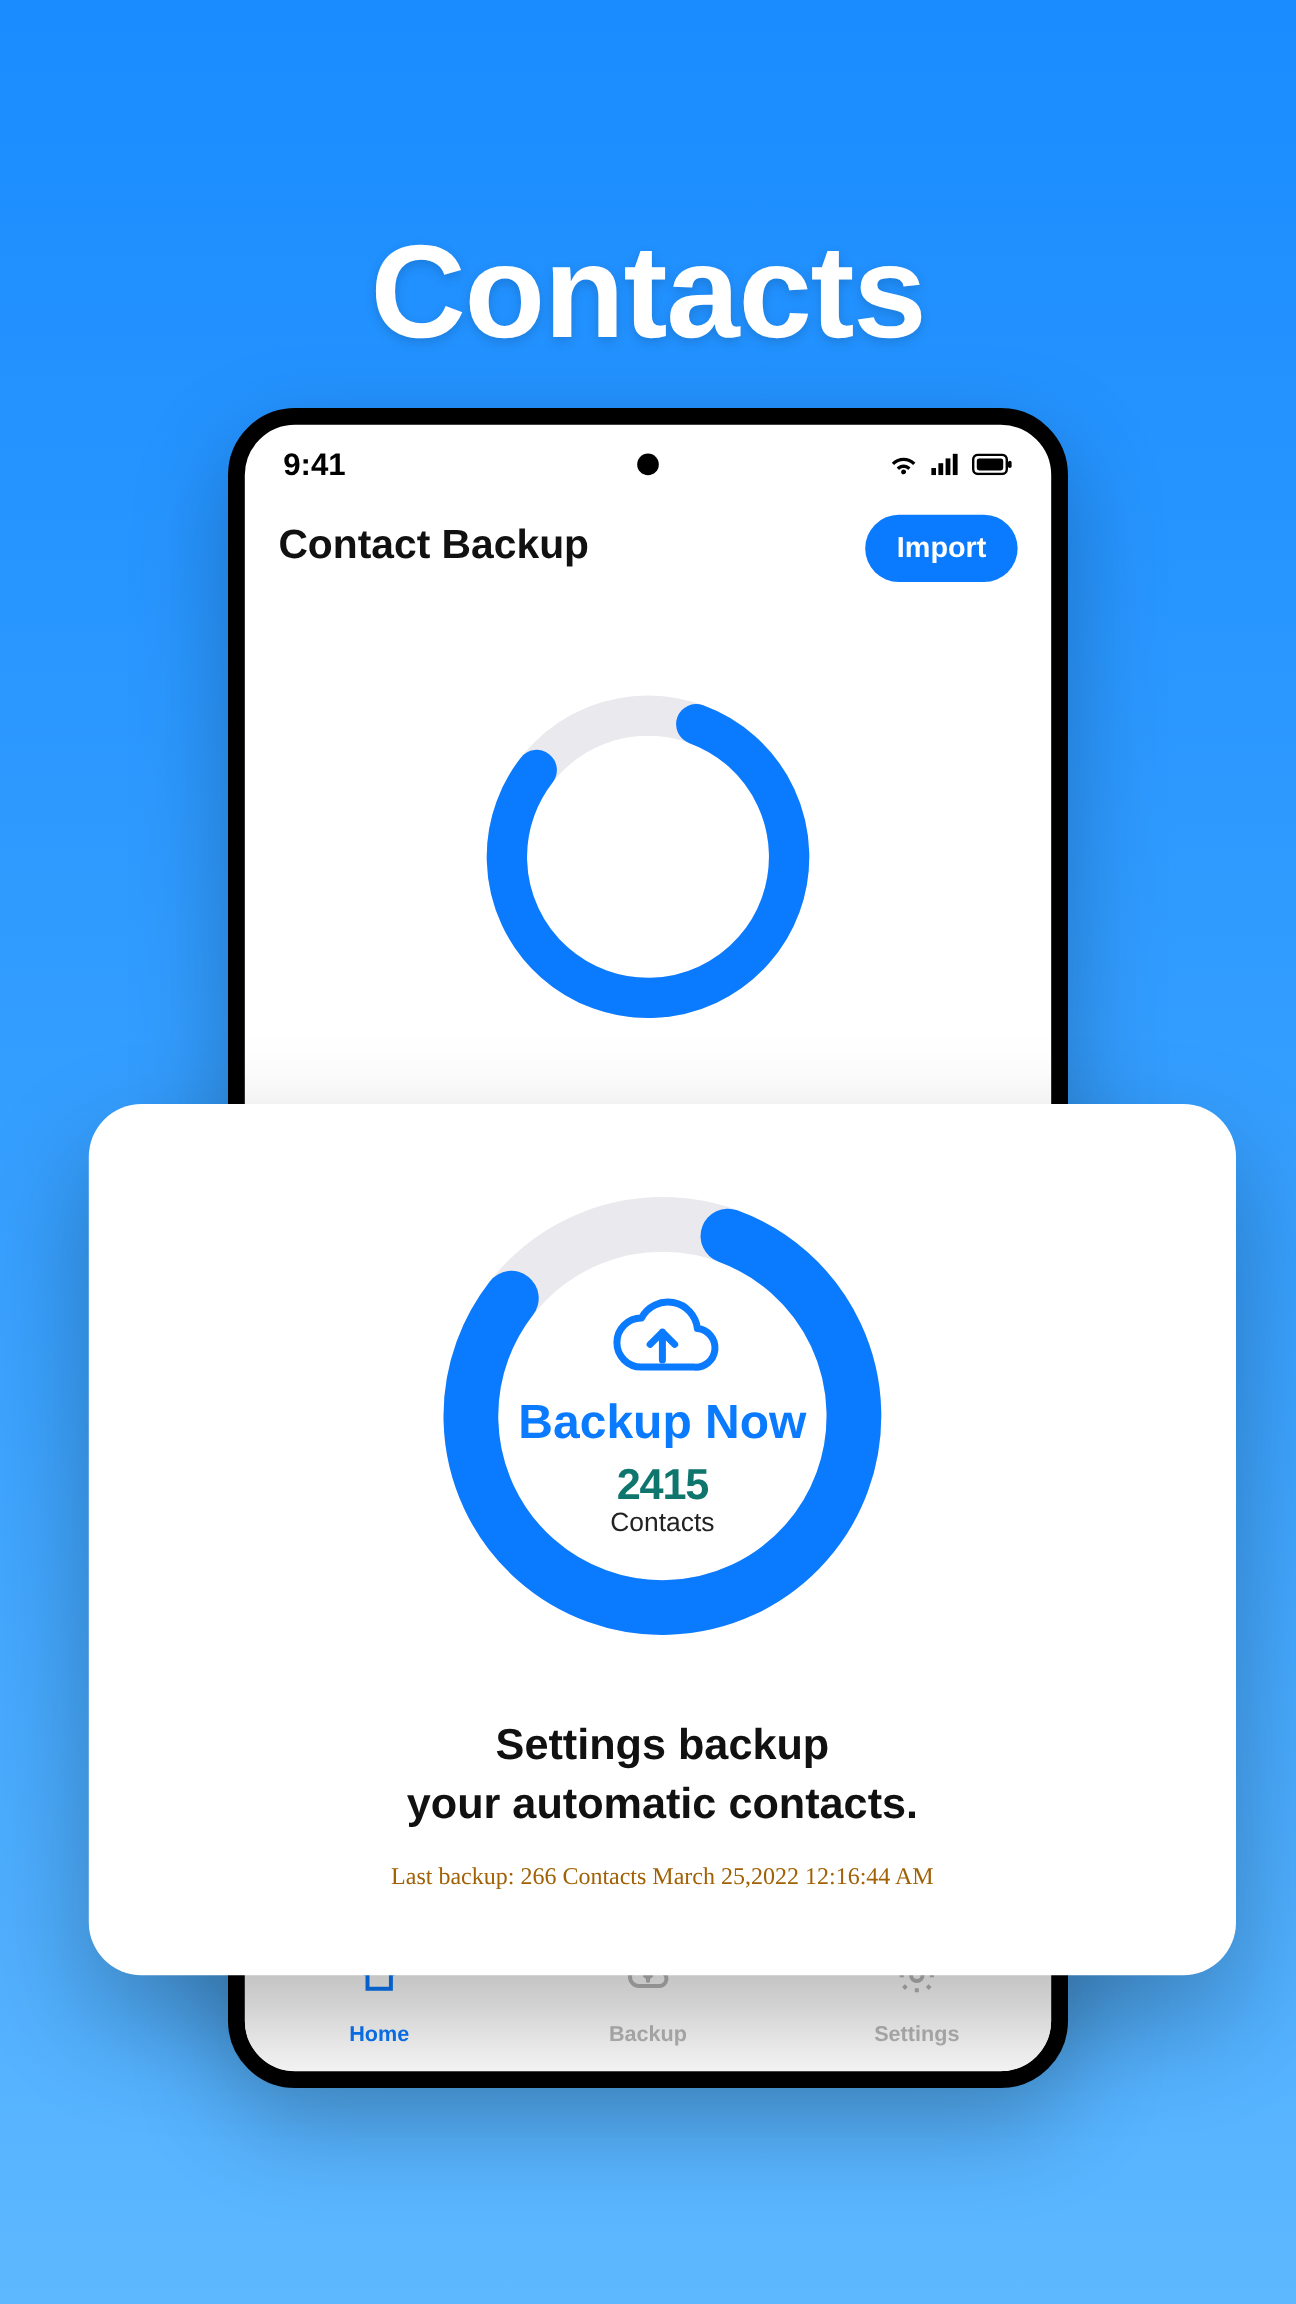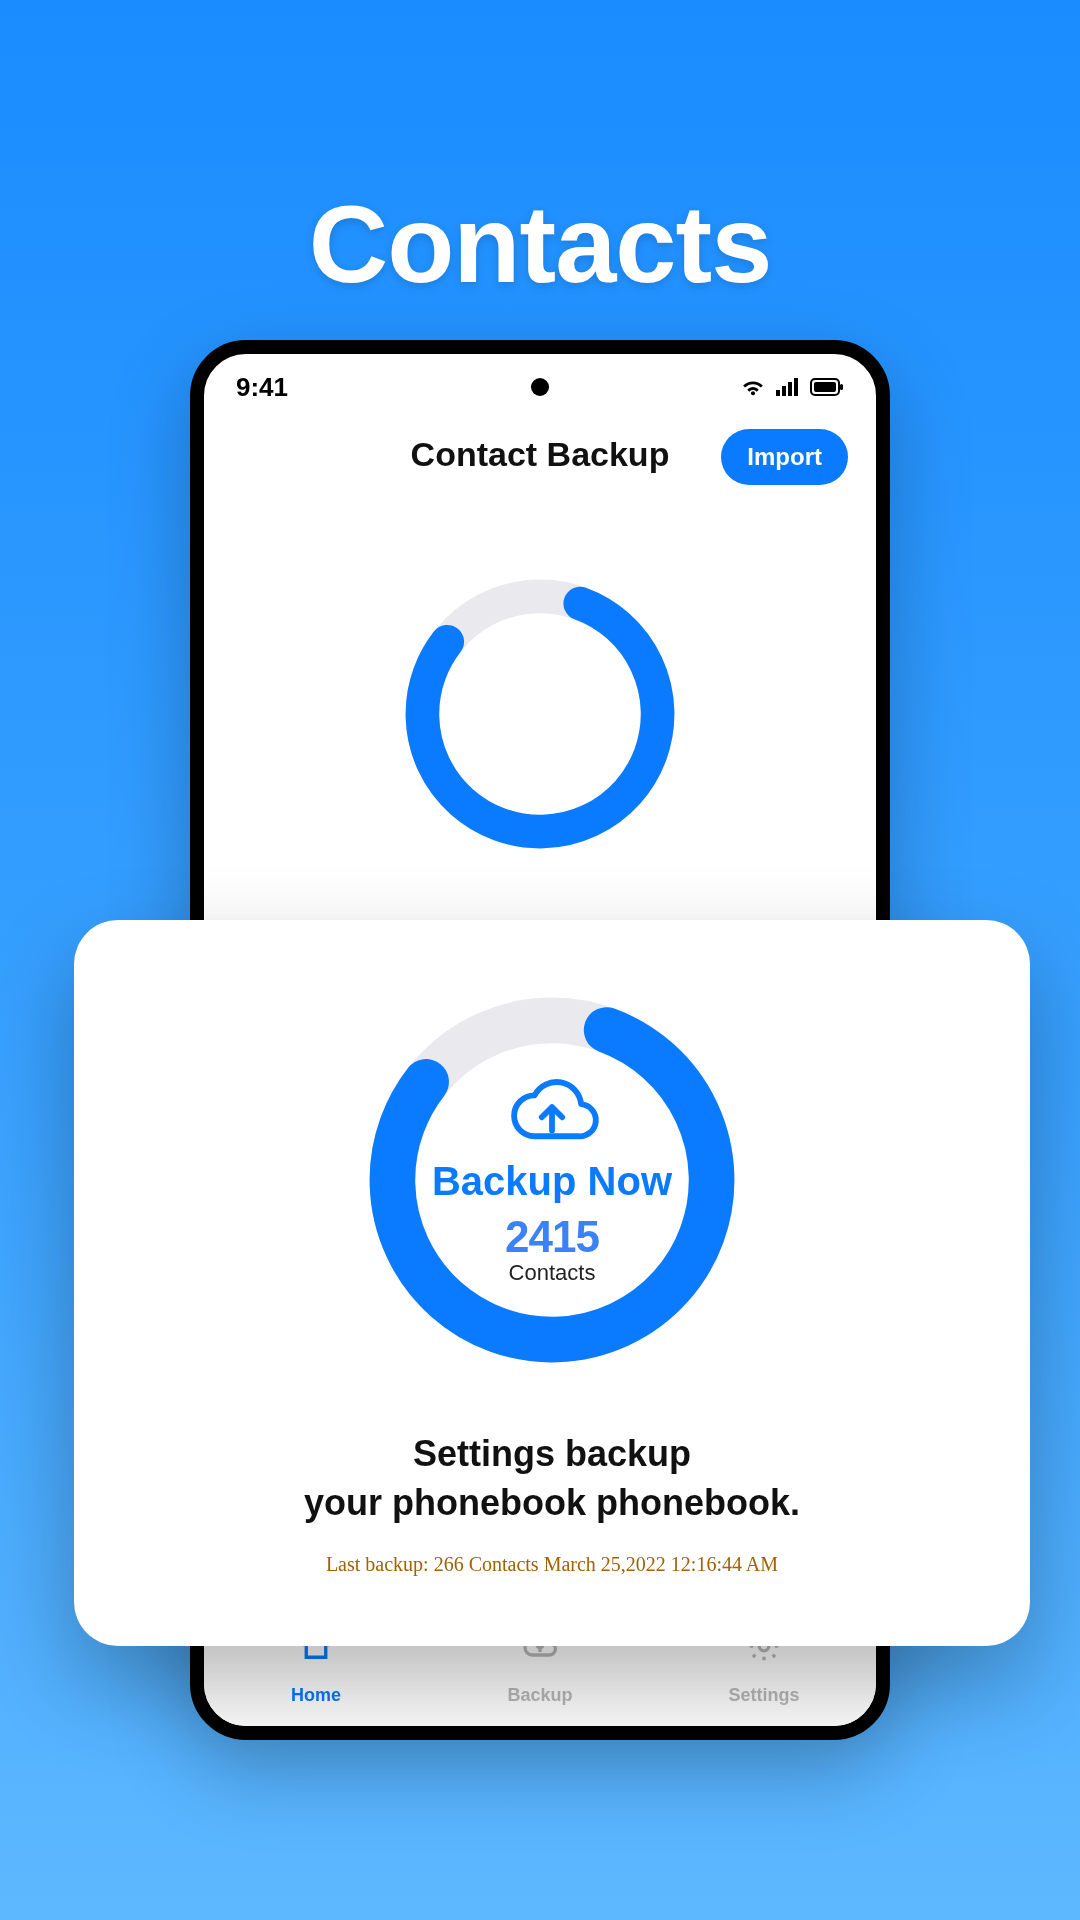--- a/index.html
+++ b/index.html
@@ -43,21 +43,20 @@
   }
   .status-right { display: flex; gap: 10px; align-items: center; }
   .camera {
     position: absolute;
     top: 24px; left: 50%; transform: translateX(-50%);
     width: 18px; height: 18px; background: #000; border-radius: 50%;
   }
   .app-header {
     display: flex;
     align-items: center;
-    justify-content: center;
     position: relative;
     padding: 24px 28px 10px;
   }
   .app-title { font-size: 34px; font-weight: 800; color: #111; }
   .import-btn {
     position: absolute; right: 28px; top: 18px;
     background: #0a7aff; color: #fff; border: none;
     font-size: 24px; font-weight: 600;
     padding: 14px 26px; border-radius: 30px;
   }
@@ -132,23 +131,23 @@
     display: flex; flex-direction: column; align-items: center; justify-content: center;
   }
   .ring-content svg.cloud { width: 96px; height: 70px; }
   .backup-now {
     color: #0a7aff;
     font-size: 40px;
     font-weight: 800;
     margin-top: 10px;
   }
   .contacts-count {
-    font-size: 44px;
+    font-size: 36px;
     font-weight: 800;
-    color: #3b82f6;
+    color: #0f766e;
     margin-top: 8px;
     letter-spacing: -1px;
   }
   .contacts-label {
     font-size: 22px;
     color: #222;
     margin-top: -2px;
   }
   .desc {
     font-size: 36px;
@@ -266,16 +265,16 @@
           <path d="M32 38V22m0 0l-7 7m7-7l7 7"></path>
         </svg>
       </span>
       <div class="backup-now">Backup Now</div>
       <div class="contacts-count">2415</div>
       <div class="contacts-label">Contacts</div>
     </div>
   </div>
   <div class="desc">
     <span>Settings backup</span><br>
-    <span>your phonebook phonebook.</span>
+    <span>your automatic contacts.</span>
   </div>
   <div class="last-backup">Last backup: 266 Contacts March 25,2022 12:16:44 AM</div>
 </div>
 
 </body></html>

